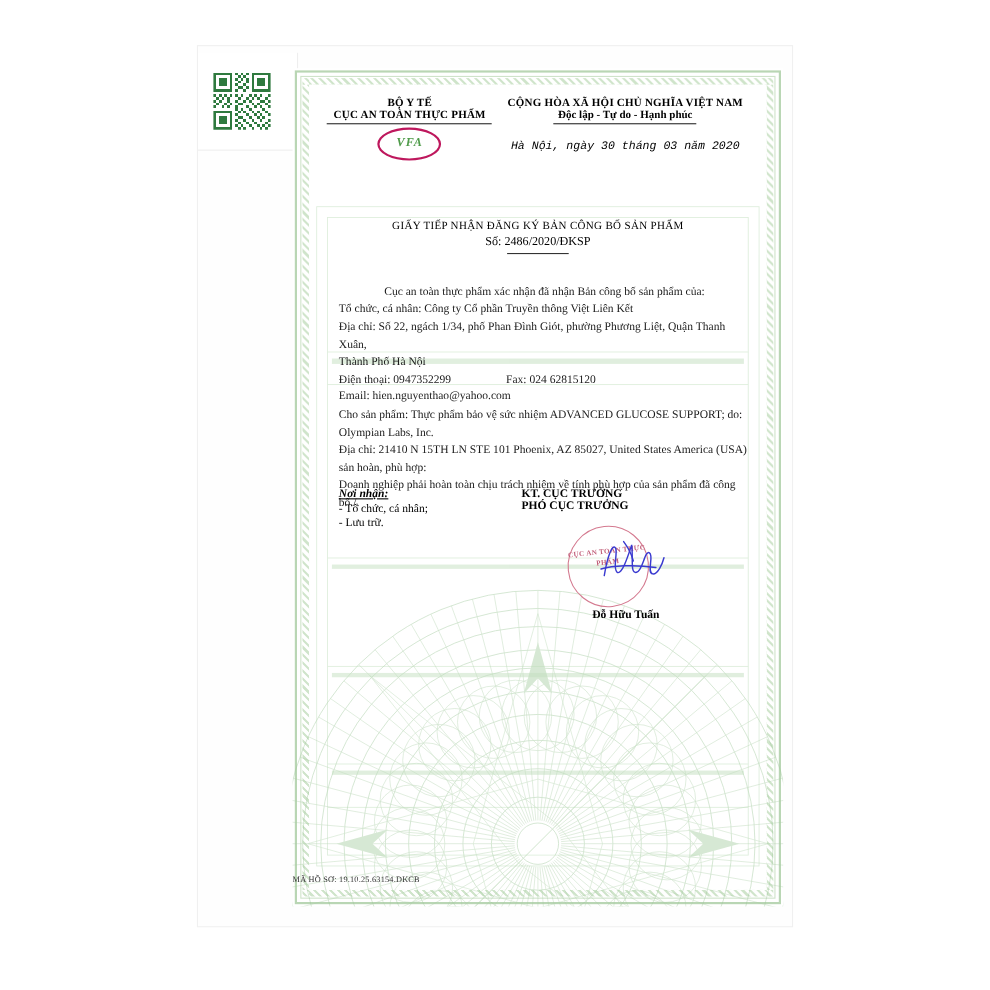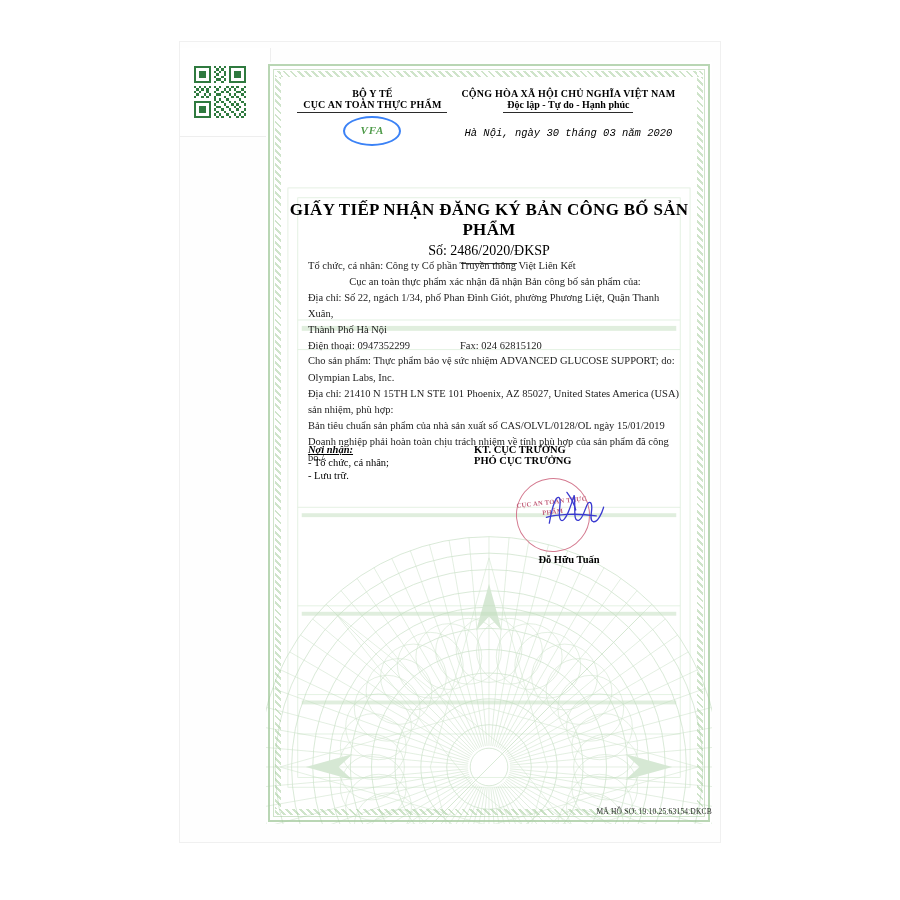--- a/index.html
+++ b/index.html
@@ -132,21 +132,21 @@
   .caps { letter-spacing: .2px; }
   .rule {
     height: 1px;
     background: #2b2b2b;
     margin: 2px auto 0;
   }
   .logo-vfa {
     margin: 3px auto 0;
     width: 54px;
     height: 26px;
-    border: 2px solid #3b82f6;
+    border: 2px solid #be185d;
     border-radius: 50%;
     color: #4f9b4a;
     font-size: 11px;
     font-weight: bold;
     font-style: italic;
     line-height: 24px;
     text-align: center;
     letter-spacing: 1px;
     background: #ffffff;
   }
@@ -160,27 +160,27 @@
 
   
   .title-wrap {
     position: absolute;
     top: 138px;
     left: 0;
     right: 0;
     text-align: center;
   }
   .title-main {
-    font-size: 17px;
-    font-weight: bold;
+    font-size: 10px;
+    font-weight: normal;
     letter-spacing: .3px;
   }
   .title-no {
     margin-top: 3px;
-    font-size: 14px;
+    font-size: 11px;
   }
   .title-underline {
     width: 56px;
     height: 1px;
     background: #333;
     margin: 4px auto 0;
   }
 
   
   .body-wrap {
@@ -259,24 +259,24 @@
     right: 74px;
     top: 40px;
     width: 66px;
     height: 52px;
     pointer-events: none;
   }
 
   
   .footer {
     position: absolute;
-    bottom: 8px;
+    bottom: 20px;
     left: 0;
     right: 0;
-    text-align: right;
+    text-align: left;
     font-size: 7.5px;
     color: #2e2e2e;
     letter-spacing: .2px;
   }
 </style>
 </head>
 <body>
 
 <div id="page">
 
@@ -581,51 +581,54 @@
           </div>
         </div>
 
         <div class="title-wrap">
           <div class="title-main">GIẤY TIẾP NHẬN ĐĂNG KÝ BẢN CÔNG BỐ SẢN PHẨM</div>
           <div class="title-no">Số: 2486/2020/ĐKSP</div>
           <div class="title-underline"></div>
         </div>
 
         <div class="body-wrap">
+          <p style="text-align:center">Cục an toàn thực phẩm xác nhận đã nhận Bản công bố sản phẩm của:</p>
           <p>
             <span>Tổ chức, cá nhân:</span>
             <span>Công ty Cổ phần Truyền thông Việt Liên Kết</span>
           </p>
-          <p style="text-align:center">Cục an toàn thực phẩm xác nhận đã nhận Bản công bố sản phẩm của:</p>
           <p>
             <span>Địa chỉ:</span>
             <span>Số 22, ngách 1/34, phố Phan Đình Giót, phường Phương Liệt, Quận Thanh Xuân,</span>
           </p>
           <p>Thành Phố Hà Nội</p>
           <div class="row-2col">
             <div class="c1">
               <span>Điện thoại:</span>
               <span>0947352299</span>
             </div>
             <div>
               <span>Fax:</span>
               <span>024 62815120</span>
             </div>
           </div>
           <p>
+            <span>Email:</span>
+            <span>hien.nguyenthao@yahoo.com</span>
+          </p>
+          <p>
             <span>Cho sản phẩm:</span>
             <span>Thực phẩm bảo vệ sức nhiệm ADVANCED GLUCOSE SUPPORT; do:</span>
           </p>
           <p>Olympian Labs, Inc.</p>
           <p>
             <span>Địa chỉ:</span>
             <span>21410 N 15TH LN STE 101 Phoenix, AZ 85027, United States America (USA)</span>
           </p>
-          <p>sản nhiệm, phù hợp:</p>
-          <p class="gap-top">Bản tiêu chuẩn sản phẩm của nhà sản xuất số CAS/OLVL/0128/OL ngày 15/01/2019</p>
+          <p>sản hoàn, phù hợp:</p>
           <p class="gap-top">Doanh nghiệp phải hoàn toàn chịu trách nhiệm về tính phù hợp của sản phẩm đã công bố./.</p>
         </div>
 
         <div class="sig">
           <div class="sig-left">
             <div class="u">Nơi nhận:</div>
             <div class="li">- Tổ chức, cá nhân;</div>
             <div class="li">- Lưu trữ.</div>
           </div>
           <div class="sig-right">

